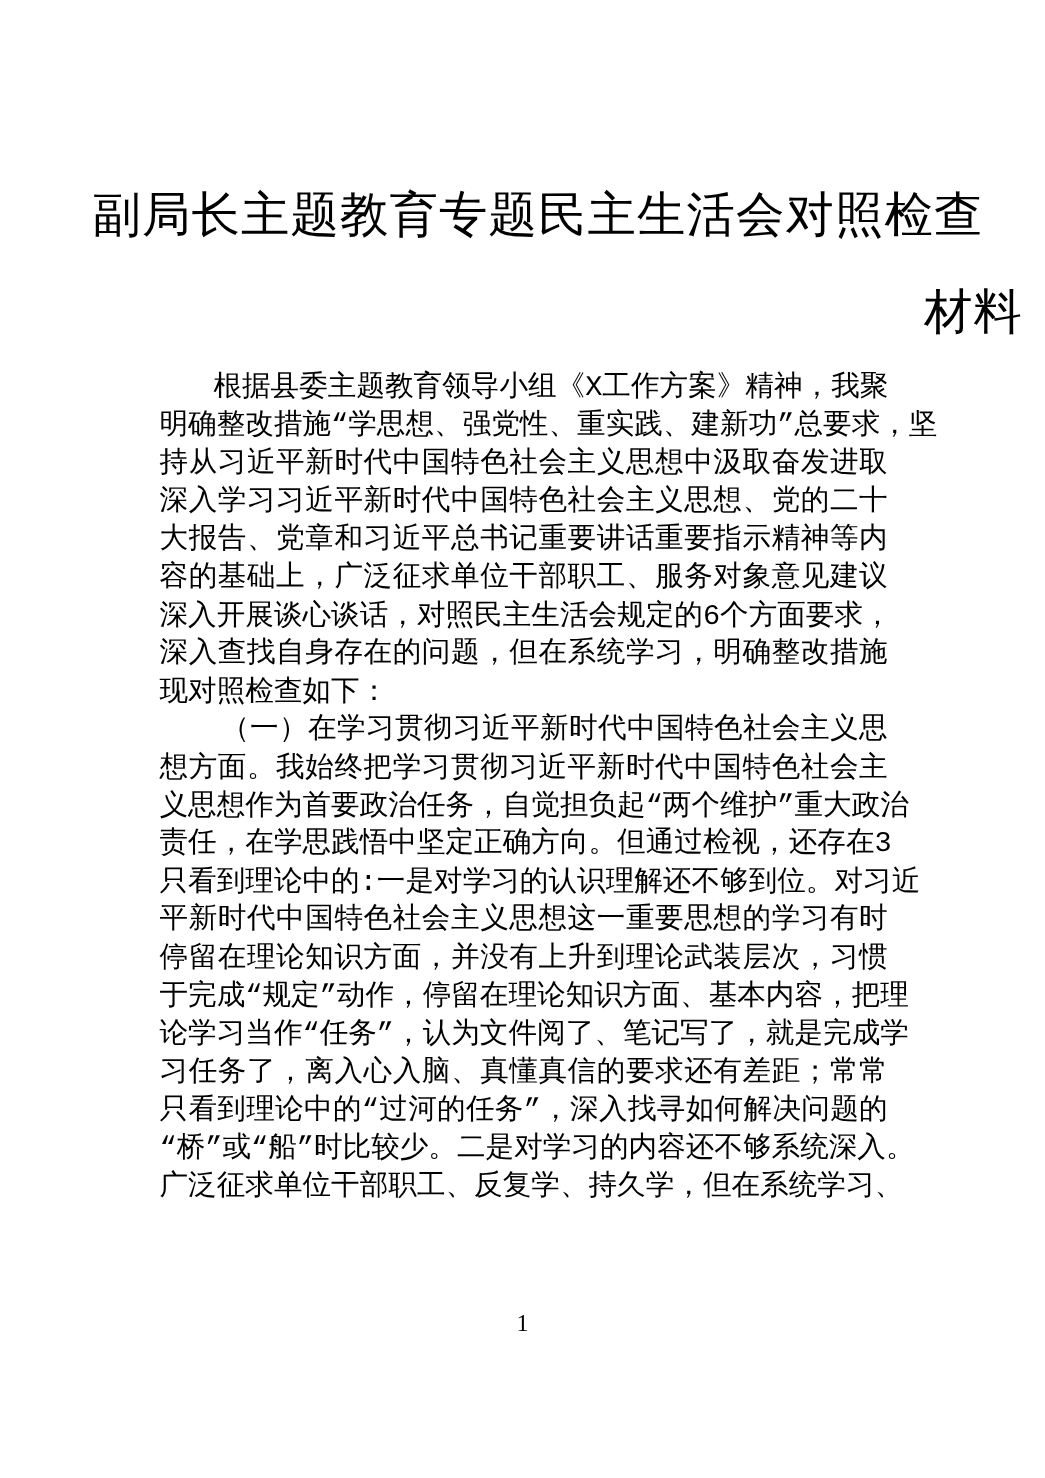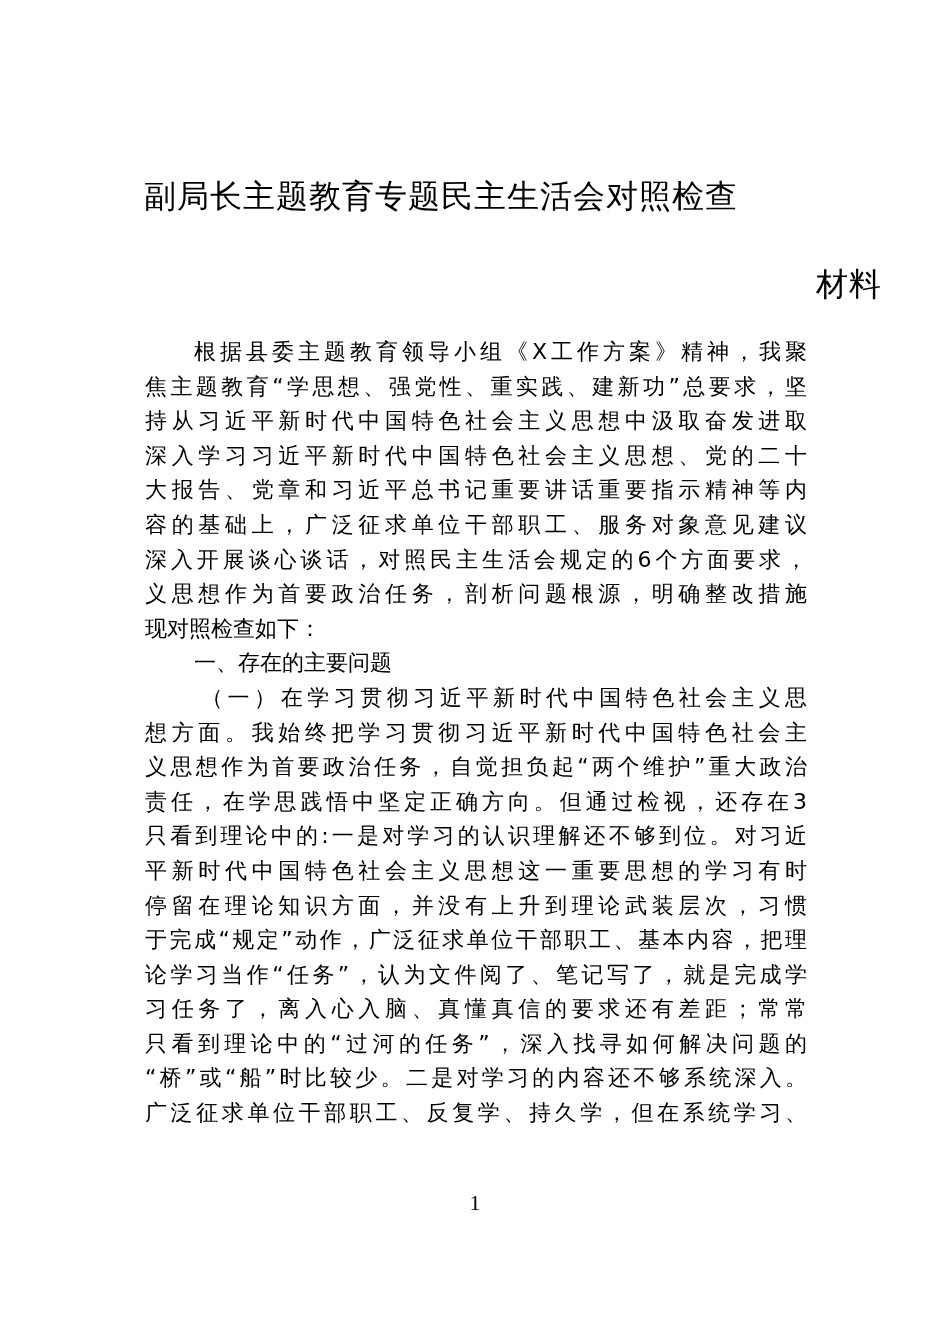--- a/index.html
+++ b/index.html
@@ -1,56 +1,55 @@
 <!DOCTYPE html>
 <html><head>
   <meta charset="utf-8">
   <style>
     html, body { margin: 0; padding: 0; background: #ffffff; }
     body { width: 950px; height: 1344px; position: relative; overflow: hidden;
            font-family: "DejaVu Sans", "Liberation Sans", sans-serif; color: #000; }
     .page { position: absolute; left: 0; top: 0; width: 950px; height: 1344px; background: #fff; }
     .title-line { position: absolute; left: 0; width: 882px; text-align: center;
-                  font-size: 32px; line-height: 40px; letter-spacing: 1px; white-space: nowrap; }
+                  font-size: 44px; line-height: 40px; letter-spacing: 1px; white-space: nowrap; padding-left: 48px; }
     .body-block { position: absolute; left: 145px; top: 335px; width: 662px; }
-    .line { height: 34.6px; line-height: 34.6px; font-size: 22px; white-space: nowrap;
-            text-align: justify; text-align-last: justify; overflow: visible; }
+    .line { height: 34.6px; line-height: 34.6px; font-size: 26px; white-space: nowrap;
+            text-align: justify; text-align-last: justify; overflow: visible; font-family: Liberation Mono, monospace; }
     .line.last { text-align-last: left; }
     .indent { padding-left: 49px; }
     .indent-sm { padding-left: 56px; }
     .page-number { position: absolute; left: 0; width: 950px; top: 1190px; text-align: center;
                    font-family: "Liberation Serif", "DejaVu Serif", serif; font-size: 22px; line-height: 26px; }
   </style>
 </head>
 <body>
 
 <div class="page">
 
   <div class="title-line" style="top:176px;">副局长主题教育专题民主生活会对照检查</div>
   <div class="title-line" style="top:264px;text-align:right;">材料</div>
 
   <div class="body-block">
     <div class="line indent">根据县委主题教育领导小组《X工作方案》精神，我聚</div>
-    <div class="line">焦主题教育“学思想、强党性、重实践、建新功”总要求，坚</div>
+    <div class="line">明确整改措施“学思想、强党性、重实践、建新功”总要求，坚</div>
     <div class="line">持从习近平新时代中国特色社会主义思想中汲取奋发进取</div>
     <div class="line">深入学习习近平新时代中国特色社会主义思想、党的二十</div>
     <div class="line">大报告、党章和习近平总书记重要讲话重要指示精神等内</div>
     <div class="line">容的基础上，广泛征求单位干部职工、服务对象意见建议</div>
     <div class="line">深入开展谈心谈话，对照民主生活会规定的6个方面要求，</div>
-    <div class="line">义思想作为首要政治任务，剖析问题根源，明确整改措施</div>
+    <div class="line">深入查找自身存在的问题，但在系统学习，明确整改措施</div>
     <div class="line last">现对照检查如下：</div>
-    <div class="line last indent">一、存在的主要问题</div>
     <div class="line indent-sm">（一）在学习贯彻习近平新时代中国特色社会主义思</div>
     <div class="line">想方面。我始终把学习贯彻习近平新时代中国特色社会主</div>
     <div class="line">义思想作为首要政治任务，自觉担负起“两个维护”重大政治</div>
     <div class="line">责任，在学思践悟中坚定正确方向。但通过检视，还存在3</div>
     <div class="line">只看到理论中的:一是对学习的认识理解还不够到位。对习近</div>
     <div class="line">平新时代中国特色社会主义思想这一重要思想的学习有时</div>
     <div class="line">停留在理论知识方面，并没有上升到理论武装层次，习惯</div>
-    <div class="line">于完成“规定”动作，广泛征求单位干部职工、基本内容，把理</div>
+    <div class="line">于完成“规定”动作，停留在理论知识方面、基本内容，把理</div>
     <div class="line">论学习当作“任务”，认为文件阅了、笔记写了，就是完成学</div>
     <div class="line">习任务了，离入心入脑、真懂真信的要求还有差距；常常</div>
     <div class="line">只看到理论中的“过河的任务”，深入找寻如何解决问题的</div>
     <div class="line">“桥”或“船”时比较少。二是对学习的内容还不够系统深入。</div>
     <div class="line">广泛征求单位干部职工、反复学、持久学，但在系统学习、</div>
   </div>
 
   <div class="page-number">1</div>
 </div>
 

